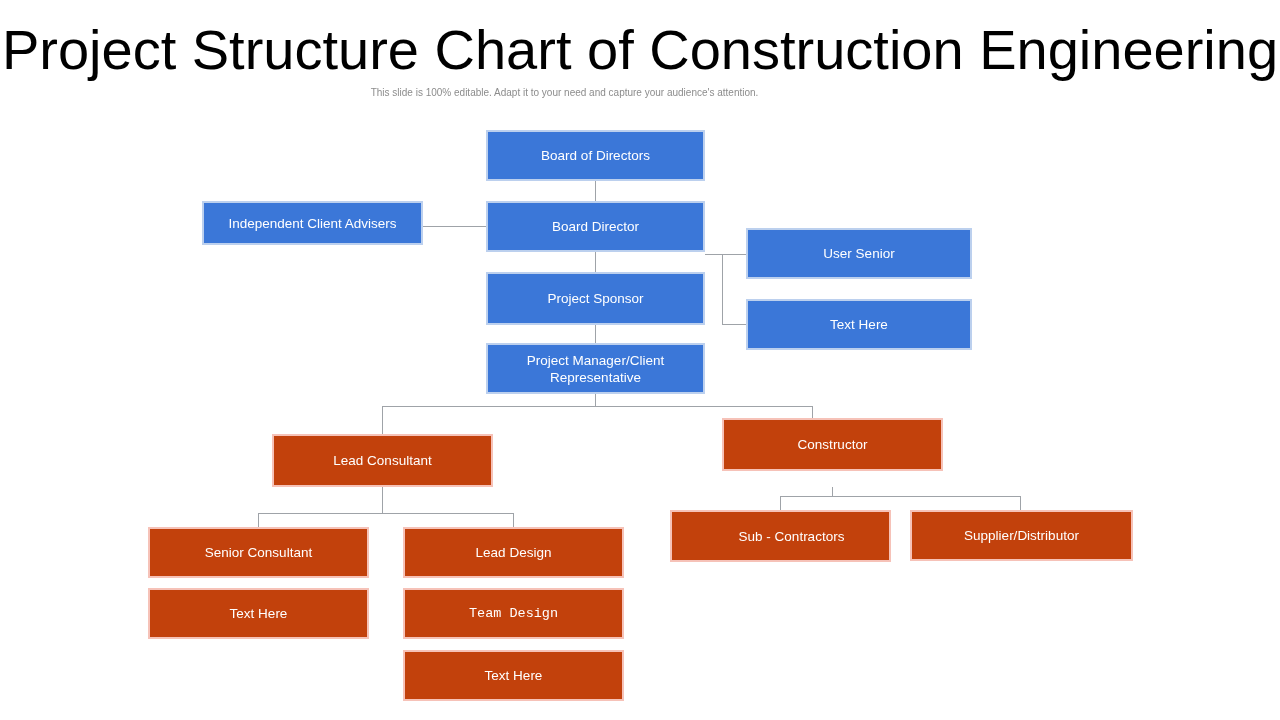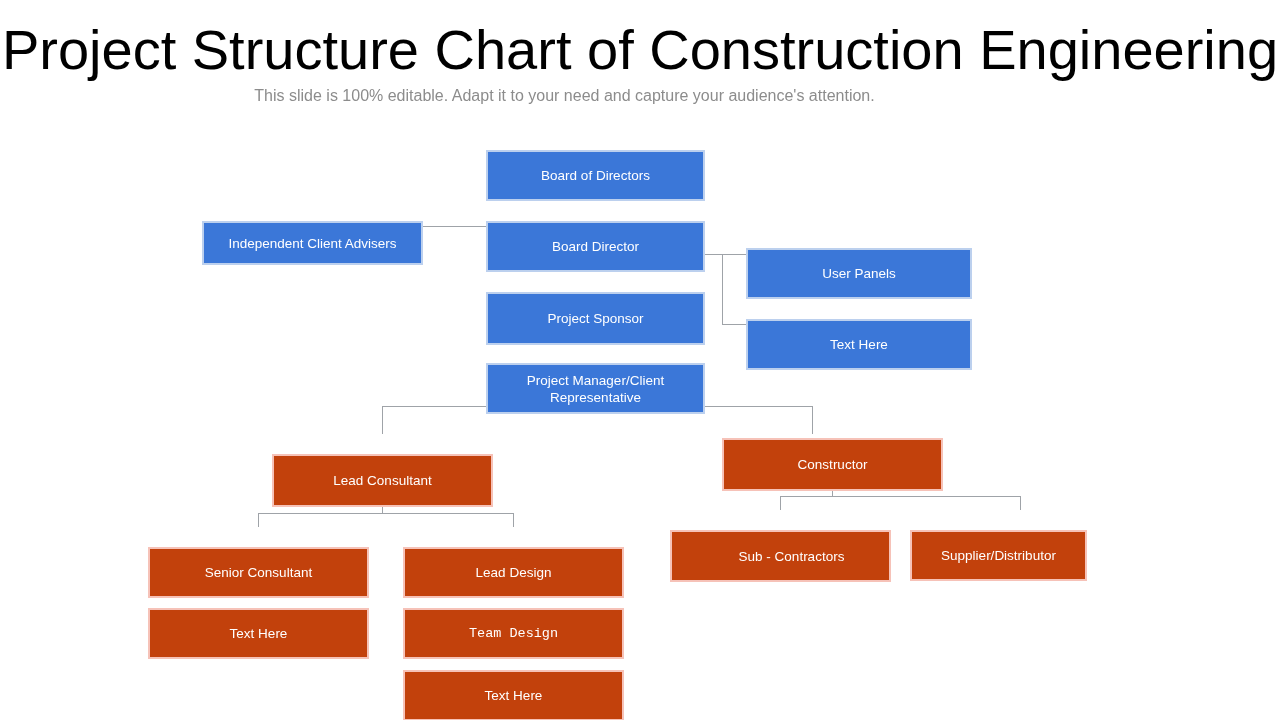--- a/index.html
+++ b/index.html
@@ -31,38 +31,37 @@
     letter-spacing: 0px;
     line-height: 52px;
     white-space: nowrap;
   }
   .subtitle {
     position: absolute;
     left: 0;
     top: 87px;
     width: 1129px;
     text-align: center;
-    font-size: 16px;
+    font-size: 10px;
     color: #8c8c8c;
     font-weight: 400;
   }
   .node {
     position: absolute;
     box-sizing: border-box;
     display: flex;
     align-items: center;
     justify-content: center;
     text-align: center;
     color: #ffffff;
     font-size: 13.5px;
     line-height: 17px;
     padding: 2px 6px;
     border-style: solid;
     border-width: 2px;
-    margin-top: 20px;
   }
   .node.blue {
     background: #3b77d8;
     border-color: #bcd0ee;
   }
   .node.red {
     background: #c2410c;
     border-color: #f6c2b8;
   }
   .conn {
@@ -114,21 +113,21 @@
 
   <div class="node blue" style="left:202px; top:201px; width:221px; height:44px;">
     <span>Independent Client Advisers</span>
   </div>
 
   <div class="node blue" style="left:486px; top:201px; width:219px; height:51px;">
     <span>Board Director</span>
   </div>
 
   <div class="node blue" style="left:746px; top:228px; width:226px; height:51px;">
-    <span>User Panels</span>
+    <span>User Senior</span>
   </div>
 
   <div class="node blue" style="left:486px; top:272px; width:219px; height:53px;">
     <span>Project Sponsor</span>
   </div>
 
   <div class="node blue" style="left:746px; top:299px; width:226px; height:51px;">
     <span>Text Here</span>
   </div>
 
@@ -149,21 +148,21 @@
   </div>
 
   <div class="node red" style="left:403px; top:527px; width:221px; height:51px;">
     <span>Lead Design</span>
   </div>
 
   <div class="node red" style="left:670px; top:510px; width:221px; height:52px;padding-left:28px;">
     <span>Sub - Contractors</span>
   </div>
 
-  <div class="node red" style="left:910px; top:510px; width:177px; height:51px;">
+  <div class="node red" style="left:910px; top:510px; width:223px; height:51px;">
     <span>Supplier/Distributor</span>
   </div>
 
   <div class="node red" style="left:148px; top:588px; width:221px; height:51px;">
     <span>Text Here</span>
   </div>
 
   <div class="node red" style="left:403px; top:588px; width:221px; height:51px;font-family:Liberation Mono, monospace;">
     <span>Team Design</span>
   </div>

